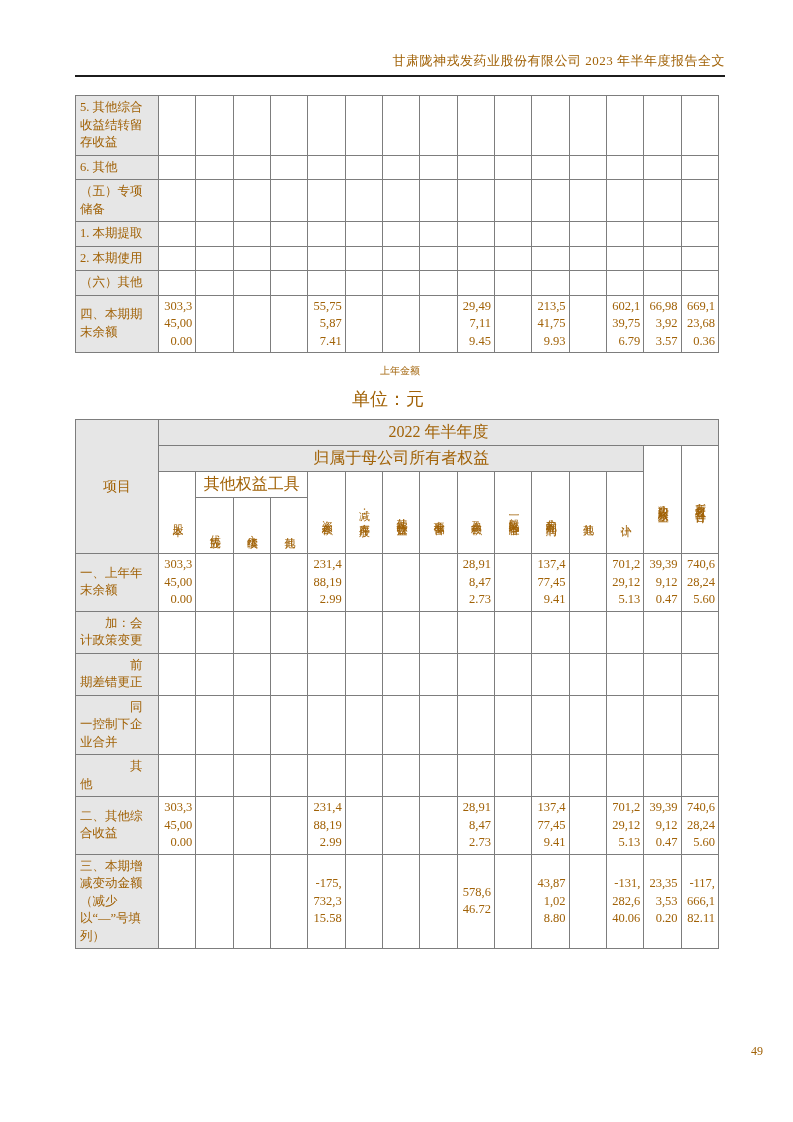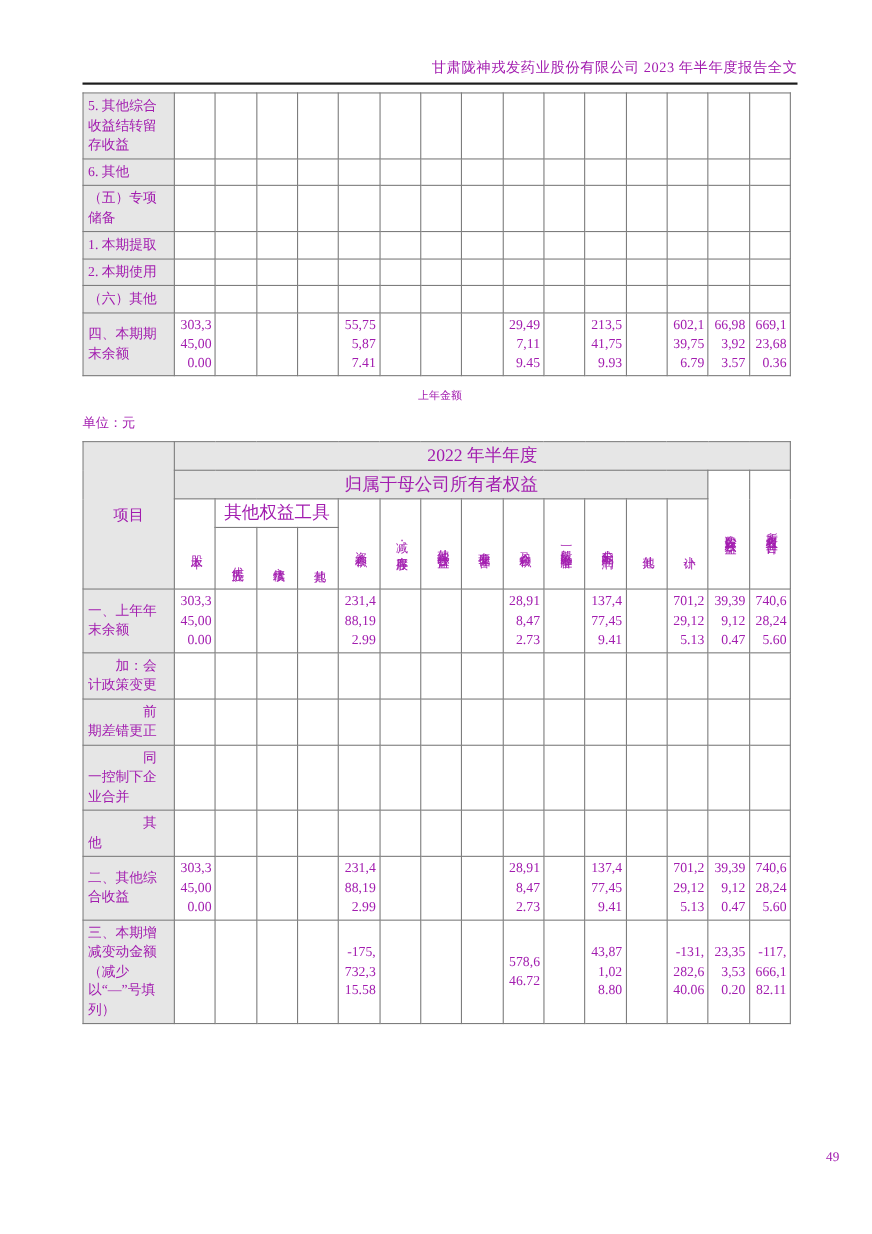--- a/index.html
+++ b/index.html
@@ -1,28 +1,28 @@
 <!DOCTYPE html>
 <html><head>
 <meta charset="utf-8">
 <style>
   * { box-sizing: border-box; margin: 0; padding: 0; }
   html,body { background:#ffffff; }
   .page {
     position: relative; width: 793px; height: 1122px; background:#ffffff;
-    font-family: "Liberation Serif", "DejaVu Serif", serif; color:#a21caf;
+    font-family: "Liberation Serif", "DejaVu Serif", serif; color:#a16207;
     overflow: hidden;
   }
   .content { position:absolute; left:75px; top:0; width:650px; }
   .doc-header {
     margin-top:52px; padding-bottom:5px; border-bottom:2.5px solid #1c1c1c;
     text-align:right; font-size:13px; letter-spacing:0.5px;
   }
   table { border-collapse:collapse; table-layout:fixed; width:644px; }
-  #top-table { margin-top:7px;border-radius:16px; }
+  #top-table { margin-top:18px;border-radius:16px; }
   #bottom-table { margin-top:8px; }
   table { border:1.5px solid #3f3f3f; }
   th, td { border:1px solid #7d7d7d; font-weight:normal; }
   col.c-label { width:83px; }
   .gray { background:#e6e6e6; }
   .rowlabel {
     background:#e6e6e6; text-align:left; vertical-align:middle;
     font-size:12.5px; line-height:1.4; padding:3px 4px; word-break:break-all;
   }
   td.num {
@@ -34,21 +34,21 @@
   thead tr.r1 th { height:22px; }
   thead tr.r2 th { height:22px; }
   thead tr.r3 th.band { height:24px; }
   thead tr.r4 th { height:56px; }
   .vhead { text-align:center; vertical-align:middle; padding:3px 0; background:#fff; }
   .vtext {
     writing-mode:vertical-rl; text-orientation:upright;
     display:inline-block; font-size:11px; line-height:1.05; letter-spacing:1.5px;
   }
   .caption-left  { margin-top:11px; font-size:10px;text-align:center; }
-  .caption-right { margin-top:9px; font-size:12px; text-align:left; padding-right:24px; }
+  .caption-right { margin-top:9px; font-size:18px; text-align:center; padding-right:24px; }
   .page-number { position:absolute; top:1044px; right:30px; font-size:12px;text-align:right; }
 </style>
 </head>
 <body>
 
 <div class="page">
   <div class="content">
 
     <div class="doc-header">甘肃陇神戎发药业股份有限公司 2023 年半年度报告全文</div>
 

